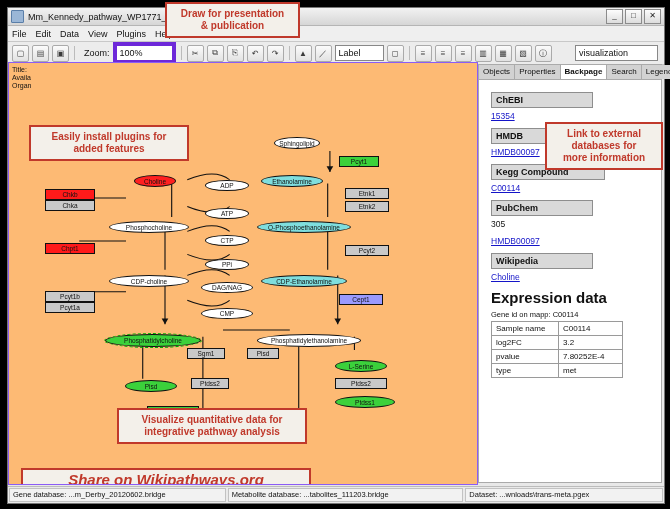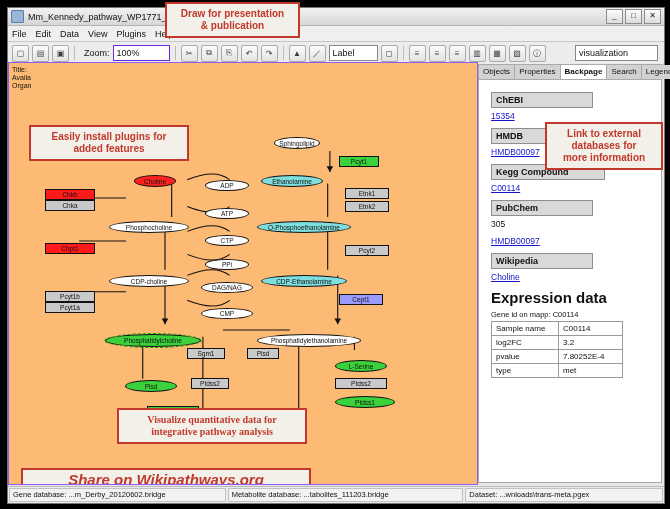--- a/index.html
+++ b/index.html
@@ -12,21 +12,21 @@
   .tb-btns{display:flex;gap:2px;}
   .tb-btn{width:15px;height:13px;background:linear-gradient(#fdfdfd,#dcdcdc);border:1px solid #8b8b8b;font-size:8px;line-height:11px;text-align:center;color:#222;}
   
   .menubar{height:15px;background:#efefef;border-bottom:1px solid #c8c8c8;display:flex;align-items:center;padding-left:4px;}
   .menu-item{font-size:9px;color:#111;margin-right:9px;}
   
   .toolbar{height:22px;background:#ececec;border-bottom:1px solid #c4c4c4;display:flex;align-items:center;padding:0 4px;gap:3px;position:relative;}
   .tbtn{width:15px;height:15px;background:linear-gradient(#fbfbfb,#e2e2e2);border:1px solid #aaa;border-radius:2px;display:flex;align-items:center;justify-content:center;font-size:8px;color:#3a3a3a;}
   .sep{width:1px;height:14px;background:#bbb;margin:0 2px;}
   .zoom-label{font-size:9px;color:#111;margin-left:4px;}
-  .zoom-box{width:52px;height:14px;background:#fff;border:1px solid #6d28d9;font-size:9px;display:flex;align-items:center;padding-left:3px;color:#111;}
+  .zoom-box{width:52px;height:14px;background:#fff;border:4px solid #6d28d9;font-size:9px;display:flex;align-items:center;padding-left:3px;color:#111;}
   .combo{height:14px;background:#fff;border:1px solid #888;font-size:9px;display:flex;align-items:center;padding-left:3px;color:#111;position:relative;}
   .vis-combo{position:absolute;right:6px;width:78px;}
   
   .main{position:absolute;left:0;top:54px;right:0;bottom:18px;display:flex;}
   .canvas-wrap{position:relative;flex:1;background:#fdba74;border:1px solid #8b5cf6;margin:0;overflow:hidden;}
   .side{width:184px;margin:2px 2px 2px 0;display:flex;flex-direction:column;}
   .tabs{display:flex;height:14px;background:#dcdcdc;border:1px solid #aaa;border-bottom:none;}
   .tab{font-size:8px;padding:1px 4px;border-right:1px solid #aaa;color:#111;background:#d2d2d2;line-height:12px;}
   .tab.active{background:#fff;font-weight:bold;}
   .sidepanel{flex:1;background:#fff;border:1px solid #aaa;overflow:hidden;position:relative;padding:12px;}
@@ -194,21 +194,21 @@
         <div style="display:flex;border:1px solid #111;">
           <div style="width:16px;height:14px;background:#ff1a1a;"></div>
           <div style="width:16px;height:14px;background:#ffe600;"></div>
           <div class="node" style="position:static;width:30px;height:14px;background:#3bd13b;"></div>
         </div>
         <div class="handle"></div>
       </div>
 
       <div class="callout" style="left:20px;top:62px;width:160px;white-space:pre-line;">Easily install plugins for
 added features</div>
-      <div class="callout" style="left:108px;top:345px;width:190px;white-space:pre-line;font-family:Liberation Serif, serif;">Visualize quantitative data  for
+      <div class="callout" style="left:108px;top:345px;width:190px;white-space:pre-line;">Visualize quantitative data  for
 integrative pathway analysis</div>
       <div class="callout big" style="left:12px;top:405px;width:290px;">Share on Wikipathways.org</div>
     </div>
 
     <div class="side">
       <div class="tabs">
         <div class="tab">Objects</div>
         <div class="tab">Properties</div>
         <div class="tab active">Backpage</div>
         <div class="tab">Search</div>

